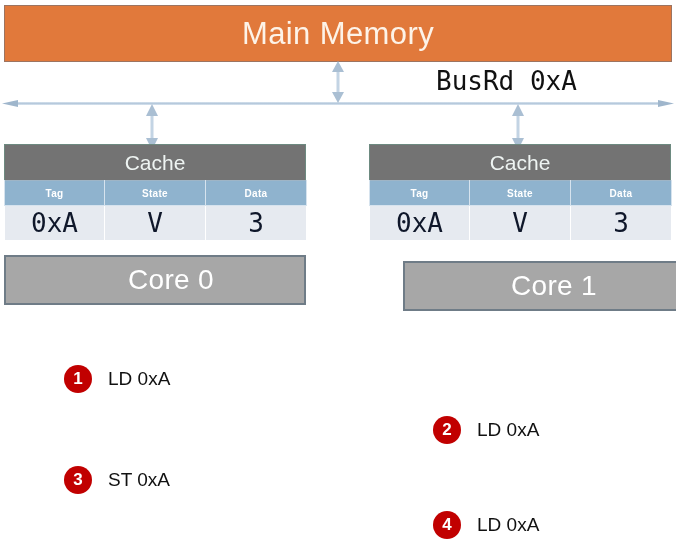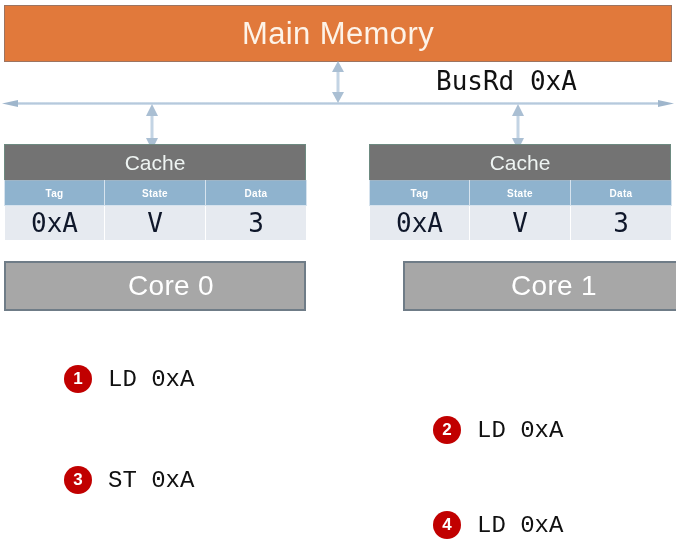--- a/index.html
+++ b/index.html
@@ -144,21 +144,21 @@
     position: absolute;
     width: 302px;
     height: 50px;
     box-sizing: border-box;
     background: #a7a7a7;
     border: 2px solid #6f7c87;
     display: flex;
     align-items: center;
     justify-content: center;
   }
-  .core-box.left  { left: 4px;   top: 261px; padding-left: 32px; }
+  .core-box.left  { left: 4px;   top: 255px; padding-left: 32px; }
   .core-box.right { left: 387px; top: 261px; margin-left: 16px; }
   .core-label {
     font-size: 28px;
     color: #ffffff;
     letter-spacing: 0.3px;
   }
 
   
   .step {
     position: absolute;
@@ -174,22 +174,22 @@
     font-family: "Liberation Sans", sans-serif;
     font-size: 17px;
     font-weight: bold;
     display: flex;
     align-items: center;
     justify-content: center;
     flex: 0 0 auto;
   }
   .step-text {
     margin-left: 16px;
-    font-family: Liberation Mono, monospace;
-    font-size: 24px;
+    font-family: Liberation Sans, sans-serif;
+    font-size: 19px;
     color: #111111;
     white-space: pre;
   }
   .step-1 { left: 64px;  top: 365px; }
   .step-2 { left: 433px; top: 416px; }
   .step-3 { left: 64px;  top: 466px; }
   .step-4 { left: 433px; top: 511px; }
 </style>
 </head>
 <body>

